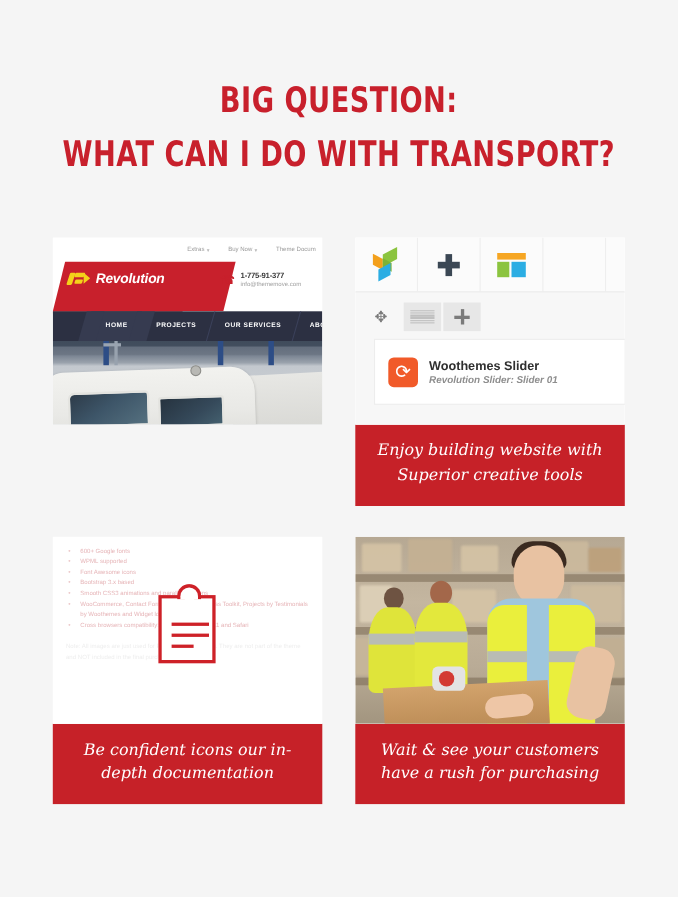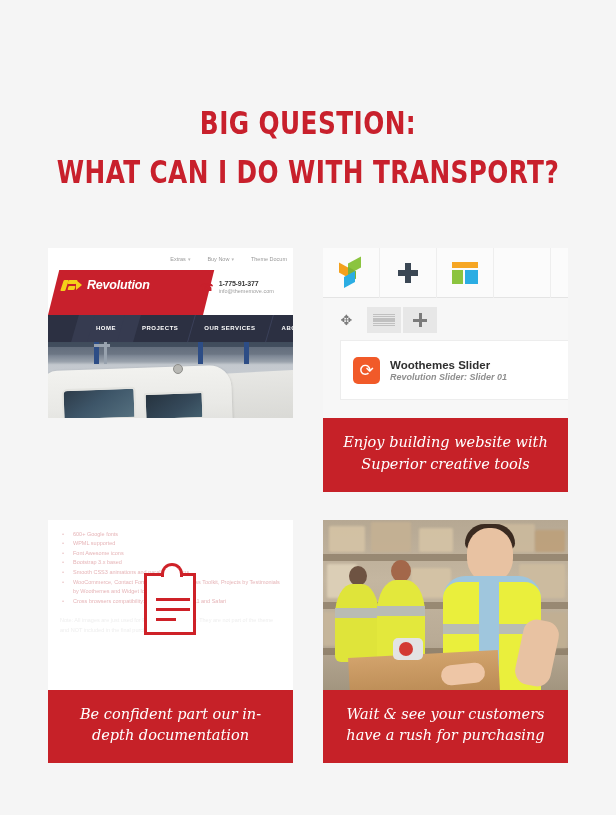--- a/index.html
+++ b/index.html
@@ -2,21 +2,21 @@
 <html><head>
 <meta charset="utf-8">
 <style>
   * { box-sizing: border-box; margin: 0; padding: 0; }
   html, body {
     width: 616px; height: 815px;
     background: #f5f5f5;
     font-family: "Liberation Sans", sans-serif;
     overflow: hidden;
   }
-  .page { position: relative; width: 616px; height: 575px; background: #f5f5f5; margin-top: 32px; }
+  .page { position: relative; width: 616px; height: 575px; background: #f5f5f5; }
 
   
   .heading { padding-top: 74px; text-align: center; }
   .heading h1, .heading h2 {
     color: #c8202c;
     font-family: "DejaVu Sans Condensed", "Liberation Sans Narrow", "Liberation Sans", sans-serif;
     font-weight: 700;
     letter-spacing: 0.5px;
     line-height: 1.1;
     text-transform: uppercase;
@@ -531,21 +531,21 @@
           </ul>
           <div class="note">Note: All images are just used for Preview Purpose Only. They are not part of the theme and NOT included in the final purchase files.</div>
           <div class="clipboard">
             <span class="clip-top"></span>
             <span class="clip-line cl1"></span>
             <span class="clip-line cl2"></span>
             <span class="clip-line cl3"></span>
           </div>
         </div>
       </div>
-      <div class="card-caption">Be confident part our in-depth documentation</div>
+      <div class="card-caption">Be confident icons our in-depth documentation</div>
     </div>
 
     <div class="card">
       <div class="card-media">
         <div class="warehouse">
           <div class="shelf" style="top:34px;"></div>
           <div class="shelf" style="top:82px;"></div>
           <div class="shelf" style="top:128px;"></div>
           <div class="box-blur" style="left:6px;  top:6px;  width:36px; height:26px;"></div>
           <div class="box-blur" style="left:48px; top:2px;  width:40px; height:30px; background:rgba(196,176,146,0.9);"></div>

